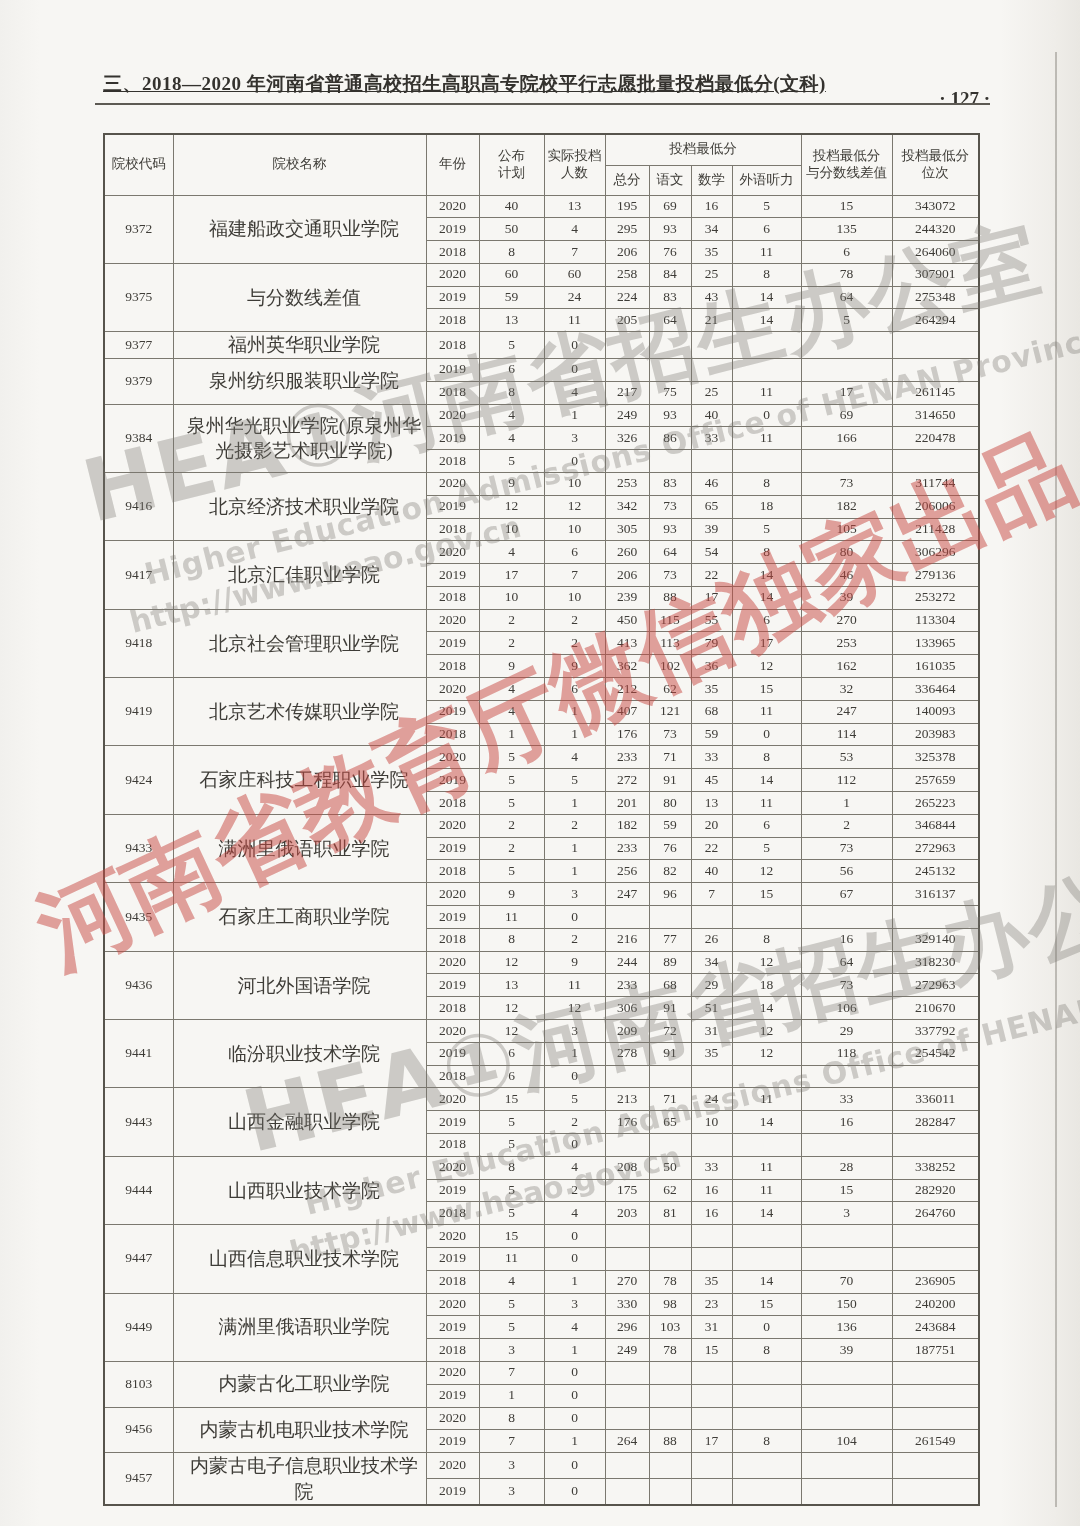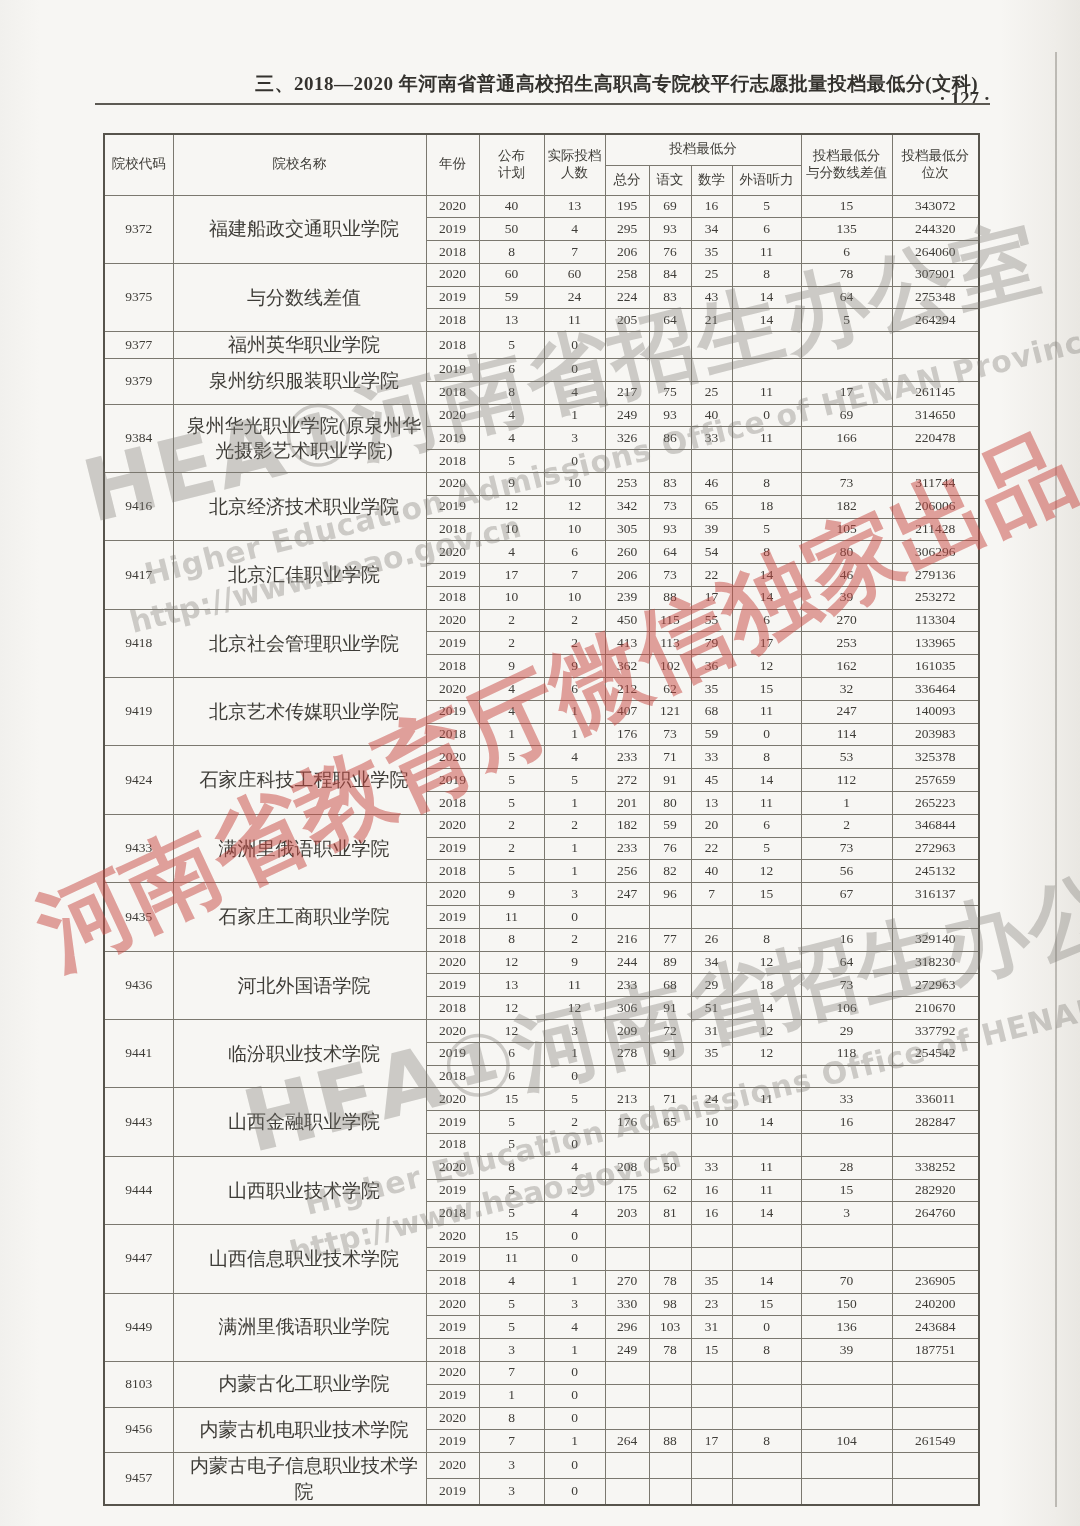--- a/index.html
+++ b/index.html
@@ -13,23 +13,24 @@
     background: linear-gradient(90deg, #f1f0ed 0px, #f7f6f3 40px, #f7f6f3 1000px, #efede9 1054px, #e9e7e2 1080px);
     overflow: hidden;
     color: #3e3c37;
   }
   .page-edge-line {
     position: absolute; left: 1055px; top: 52px; width: 2px; height: 1455px;
     background: rgba(148,144,136,0.55);
   }
   .page-title {
     position: absolute; left: 103px; top: 71px; width: 875px;
-    text-align: right; font-size: 19px; font-weight: bold;
+    text-align: left; font-size: 19px; font-weight: bold;
     letter-spacing: 0.5px; color: #34322e;
     white-space: nowrap;
+    text-decoration: underline;
   }
   .page-number {
     position: absolute; left: 878px; top: 71px; width: 112px;
     text-align: right; font-size: 19px; font-weight: bold; color: #34322e; margin-top: 17px;
   }
   .header-rule {
     position: absolute; left: 95px; top: 103px; width: 895px; height: 2px;
     background: #5d5a53;
   }
   table.scan-table {

